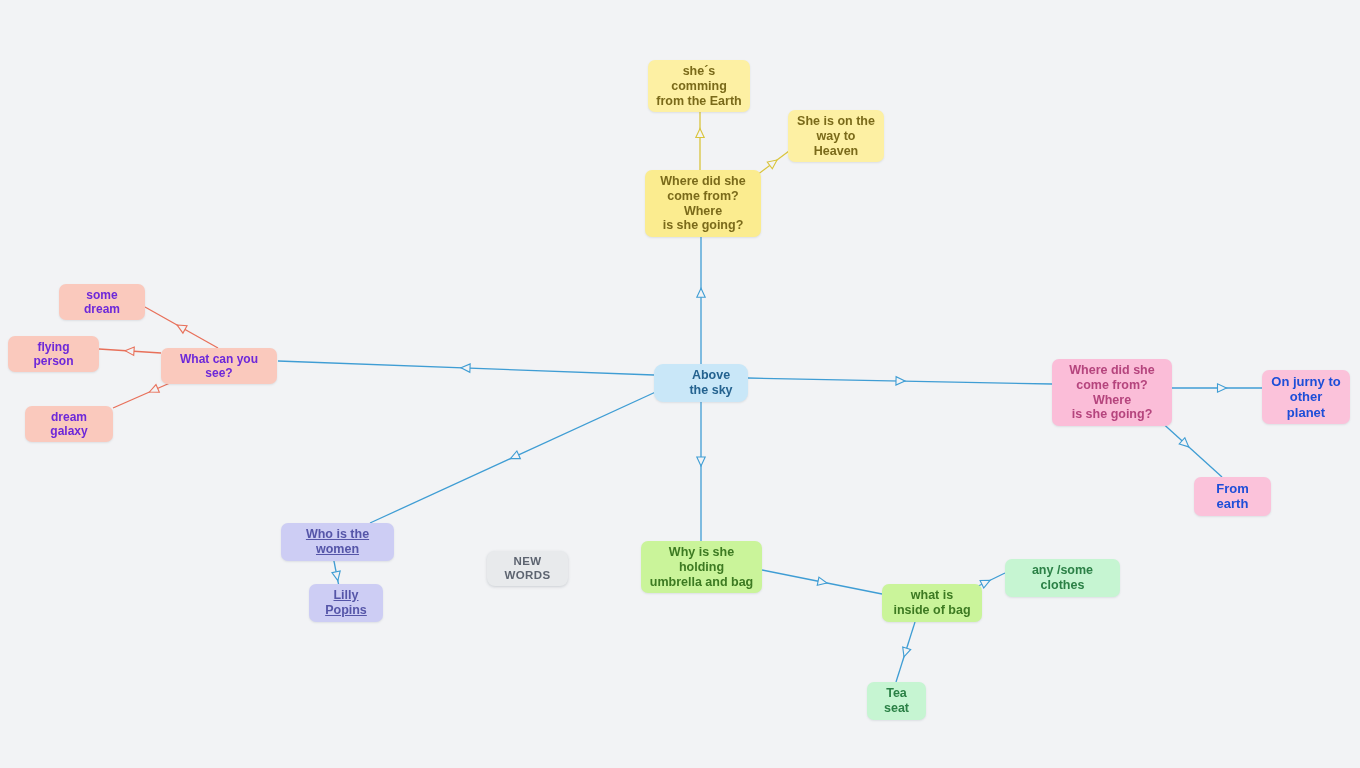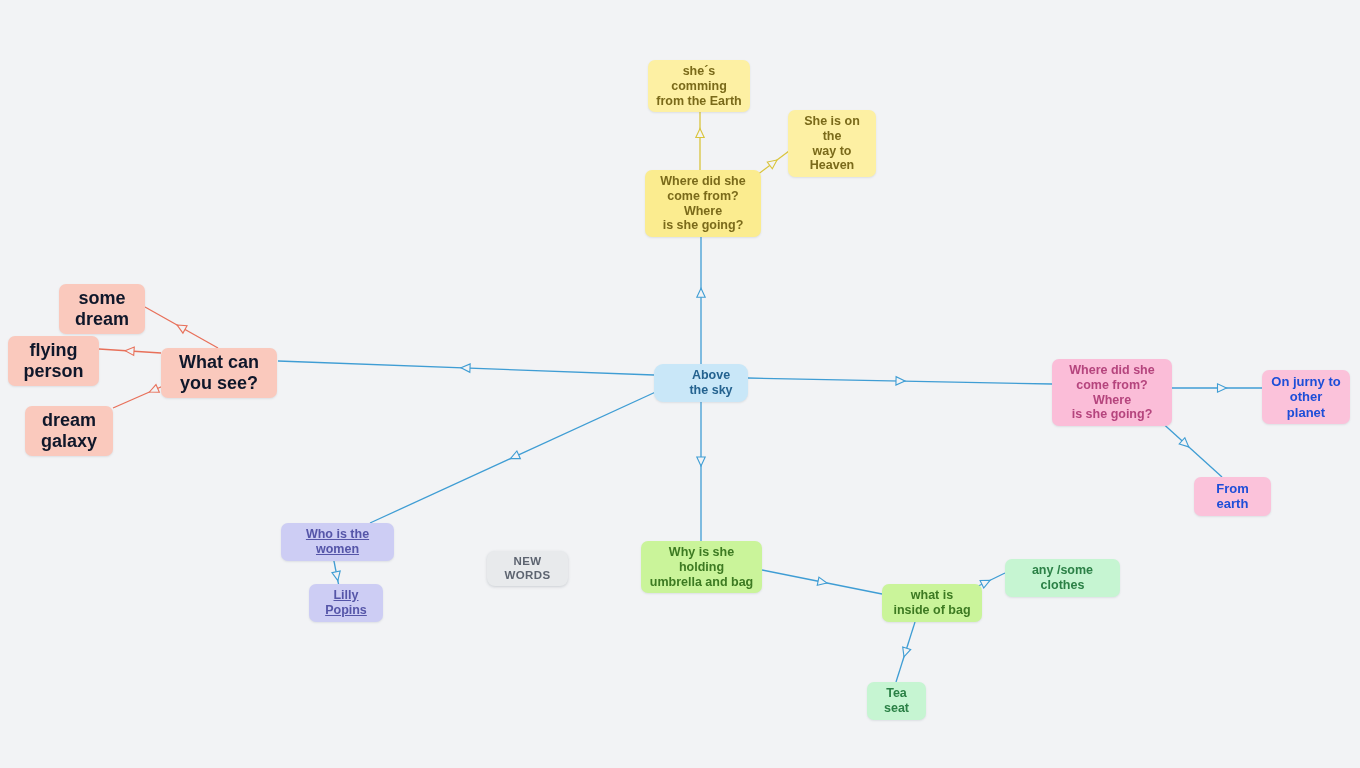--- a/index.html
+++ b/index.html
@@ -56,22 +56,22 @@
     color: #7a6a1a;
     font-size: 12.5px;
   }
   .n-yellow-lite {
     background: #fdf0a3;
     color: #7a6a1a;
     font-size: 12.5px;
   }
   .n-salmon {
     background: #fac9bd;
-    color: #0f172a;
-    font-size: 18px;
+    color: #6d28d9;
+    font-size: 12px;
   }
   .n-pink {
     background: #fbbdd8;
     color: #b5447d;
     font-size: 12.5px;
   }
   .n-pink-lite {
     background: #fbc2da;
     color: #1d4ed8;
     font-size: 13px;
@@ -171,21 +171,21 @@
         <path d="M 5 0 L -4 4.2 L -4 -4.2 Z" fill="#f2f3f5" stroke="#3f9dd4" stroke-width="1.1" stroke-linejoin="miter" transform="translate(336.85,575.7) rotate(78.85711014166068)"></path>
       </g>
     </svg>
   <div id="node-layer">
       <div class="node n-center" style="left: 654px; top: 364px; width: 94px; min-height: 26px;">Above the sky</div>
       <div class="node n-yellow" style="left: 645px; top: 170px; width: 116px; min-height: 57px;">Where did she
 come from? Where
 is she going?</div>
       <div class="node n-yellow-lite" style="left: 648px; top: 60px; width: 102px; min-height: 41px;">she´s comming
 from the Earth</div>
-      <div class="node n-yellow-lite" style="left: 788px; top: 110px; width: 88px; min-height: 41px;">She is on the
+      <div class="node n-yellow-lite" style="left: 788px; top: 110px; width: 96px; min-height: 41px;">She is on the
 way to Heaven</div>
       <div class="node n-salmon" style="left: 161px; top: 348px; width: 116px; min-height: 24px;">What can you see?</div>
       <div class="node n-salmon" style="left: 59px; top: 284px; width: 86px; min-height: 23px;">some dream</div>
       <div class="node n-salmon" style="left: 8px; top: 336px; width: 91px; min-height: 23px;">flying person</div>
       <div class="node n-salmon" style="left: 25px; top: 406px; width: 88px; min-height: 23px;">dream galaxy</div>
       <div class="node n-pink" style="left: 1052px; top: 359px; width: 120px; min-height: 51px;">Where did she
 come from? Where
 is she going?</div>
       <div class="node n-pink-lite" style="left: 1262px; top: 370px; width: 88px; min-height: 38px;">On jurny to
 other planet</div>

